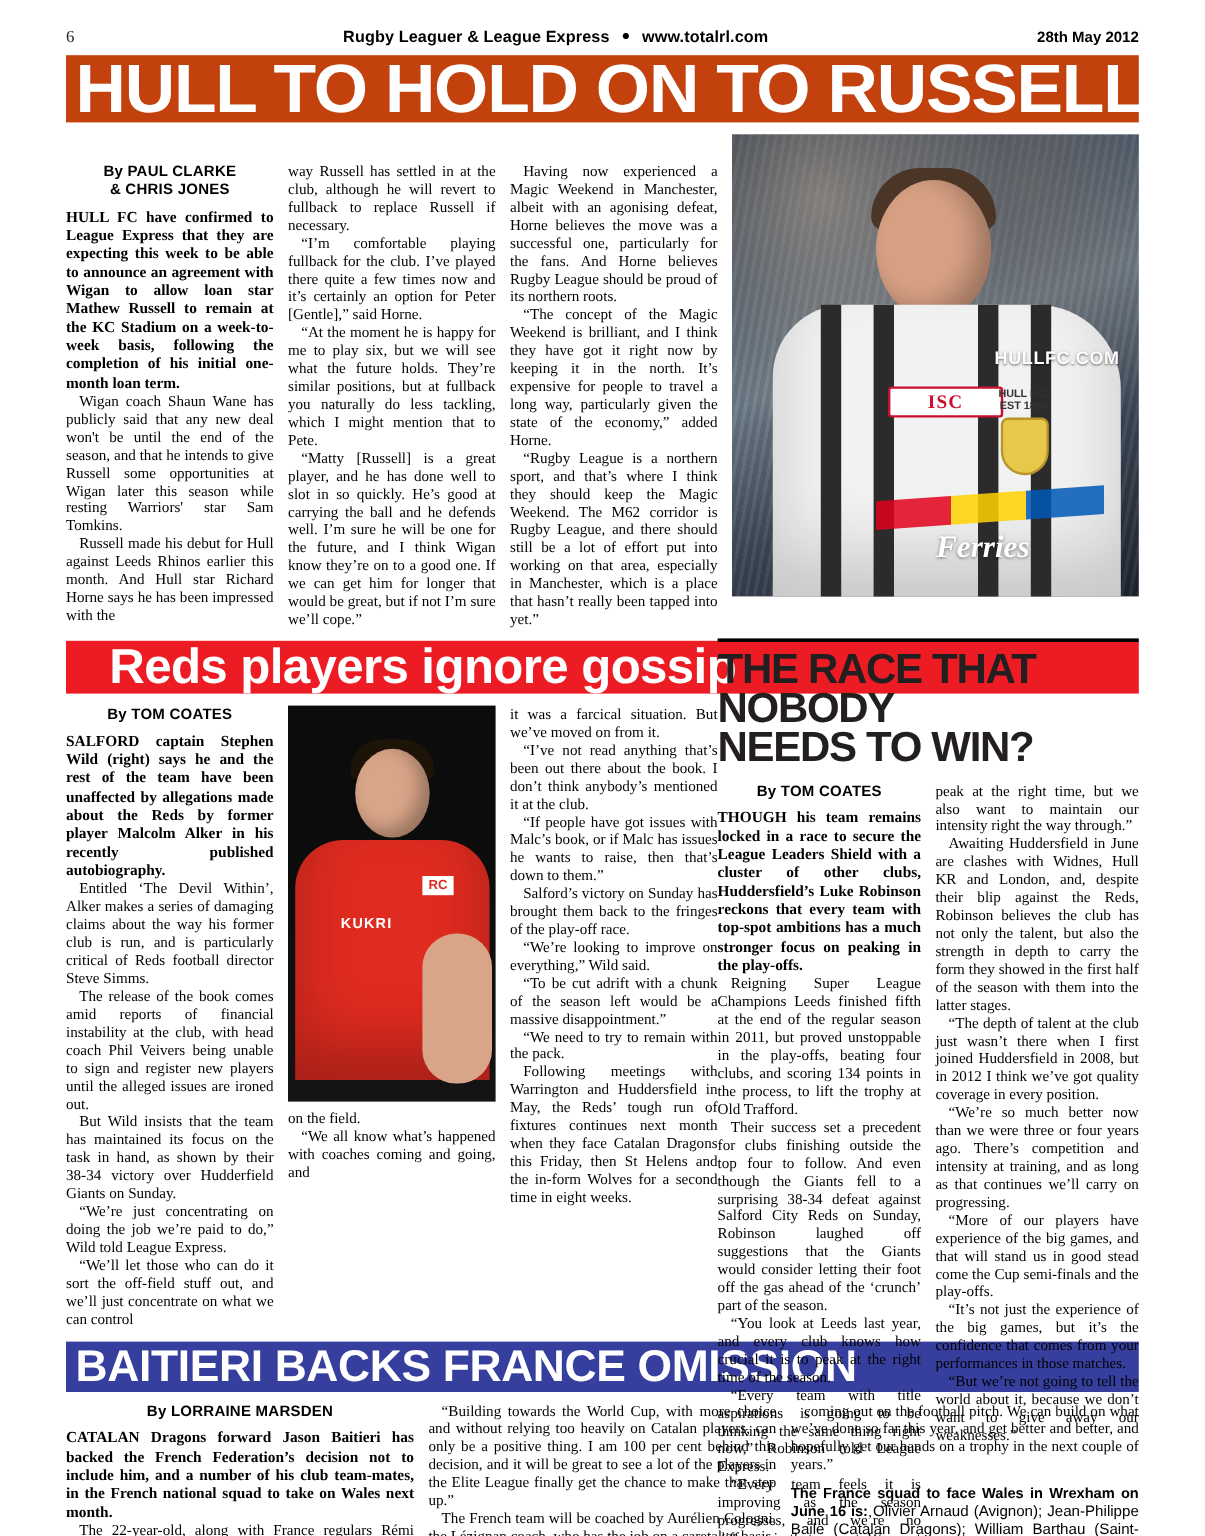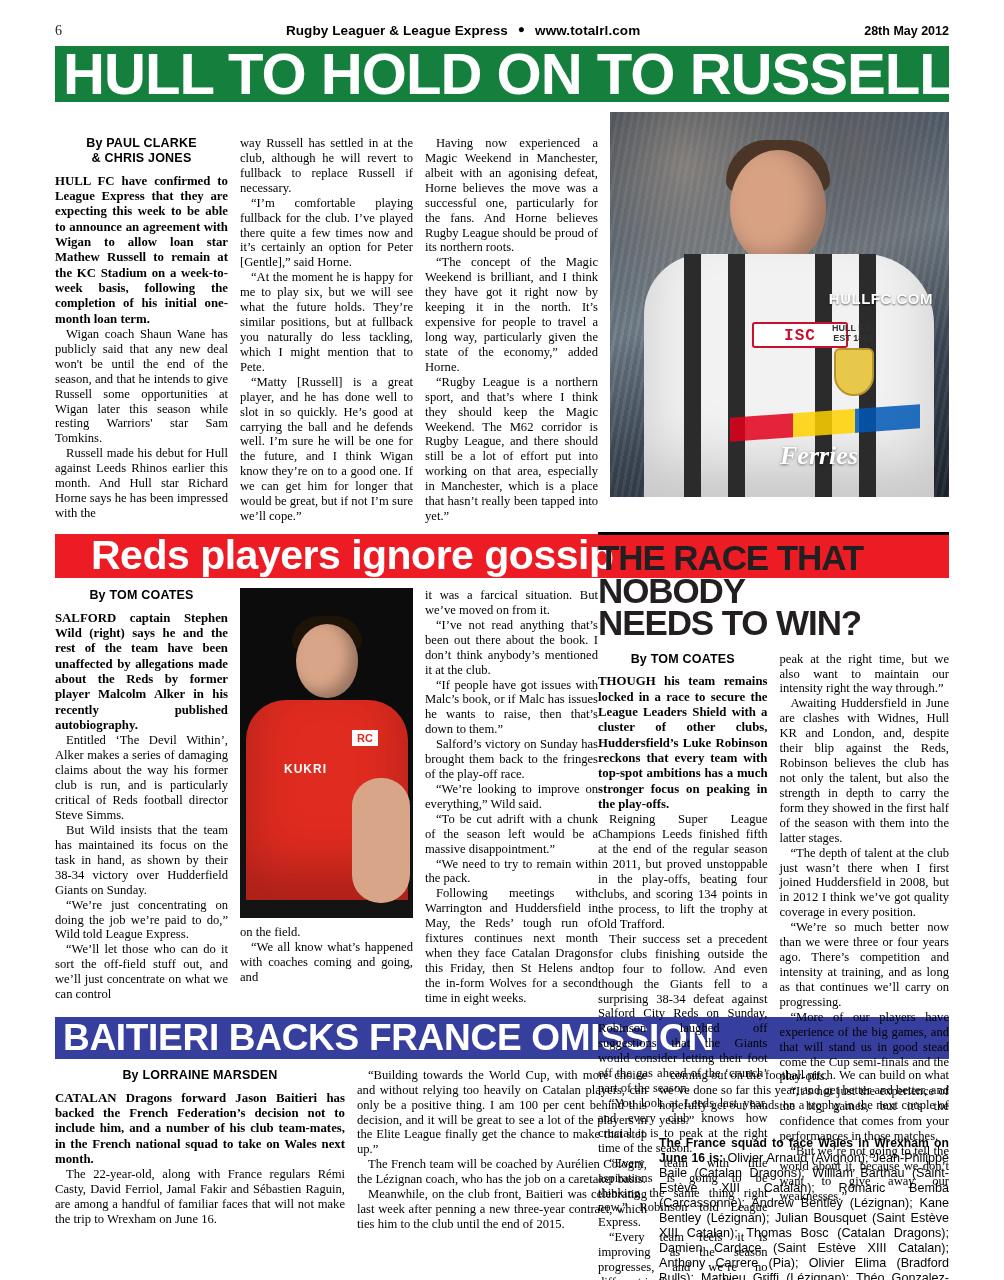--- a/index.html
+++ b/index.html
@@ -28,21 +28,21 @@
   .banner {
     color:#fff;
     font-family:"Liberation Sans", sans-serif;
     font-weight:bold;
     font-stretch:condensed;
     line-height:1;
     letter-spacing:-1px;
     display:flex; align-items:center;
     padding:0 8px;
   }
-  .banner-black { background:#15803d; height:56px; font-size:57px; }
+  .banner-black { background:#c2410c; height:56px; font-size:57px; }
   .banner-black .txt { transform:scaleX(1.02); transform-origin:left center; }
   .banner-red   { background:#ed1c24; height:44px; font-size:41px; letter-spacing:-0.5px; }
   .banner-blue  { background:#363f9e; height:42px; font-size:37px; letter-spacing:-0.3px; }
 
   
   .byline {
     font-family:"Liberation Sans", sans-serif;
     font-weight:bold; font-size:12.5px;
     text-align:center; letter-spacing:0.2px;
     line-height:1.18;
@@ -94,23 +94,23 @@
     background:#f2f2f2;
     border-radius:60px 70px 0 0;
     box-shadow: inset 0 -40px 60px rgba(0,0,0,.18);
   }
   .photo-hull .stripe {
     position:absolute; top:142px; width:17px; height:250px; background:#2b2b2b;
   }
   .photo-hull .s1{left:74px;} .photo-hull .s2{left:118px;}
   .photo-hull .s3{left:205px;} .photo-hull .s4{left:249px;}
   .photo-hull .sponsor {
-    position:absolute; left:142px; top:210px; width:96px; height:26px;
+    position:absolute; left:130px; top:210px; width:96px; height:26px;
     background:#fff; border:2px solid #c8102e; border-radius:3px;
-    color:#c8102e; font-family:Liberation Mono, monospace; font-weight:bold;
+    color:#c8102e; font-family:Liberation Serif, serif; font-weight:bold;
     font-size:16px; letter-spacing:1px; text-align:center; line-height:24px;
   }
   .photo-hull .weburl {
     position:absolute; right:16px; top:178px;
     font-family:"Liberation Sans",sans-serif; font-weight:bold;
     font-size:15px; color:#fff; letter-spacing:.5px;
     text-shadow:0 1px 2px rgba(0,0,0,.6);
   }
   .photo-hull .clubtxt {
     position:absolute; left:222px; top:212px;
@@ -264,20 +264,21 @@
   <div class="banner banner-red" style="margin-top:10px;padding-left:36px;">
     <span>Reds players ignore gossip</span>
   </div>
 
   <div id="art-reds">
     <div class="row">
       <div class="c1 body">
         <div class="byline">By TOM COATES</div>
         <p class="lede">SALFORD captain Stephen Wild (right) says he and the rest of the team have been unaffected by allegations made about the Reds by former player Malcolm Alker in his recently published autobiography.</p>
         <p>Entitled ‘The Devil Within’, Alker makes a series of damaging claims about the way his former club is run, and is particularly critical of Reds football director Steve Simms.</p>
+        <p>The release of the book comes amid reports of financial instability at the club, with head coach Phil Veivers being unable to sign and register new players until the alleged issues are ironed out.</p>
         <p>But Wild insists that the team has maintained its focus on the task in hand, as shown by their 38-34 victory over Hudderfield Giants on Sunday.</p>
         <p>“We’re just concentrating on doing the job we’re paid to do,” Wild told League Express.</p>
         <p>“We’ll let those who can do it sort the off-field stuff out, and we’ll just concentrate on what we can control</p>
       </div>
 
       <div class="c2">
         <div class="photo-wild">
           <div class="w-hair"></div>
           <div class="w-head"></div>
           <div class="w-shirt"></div>

